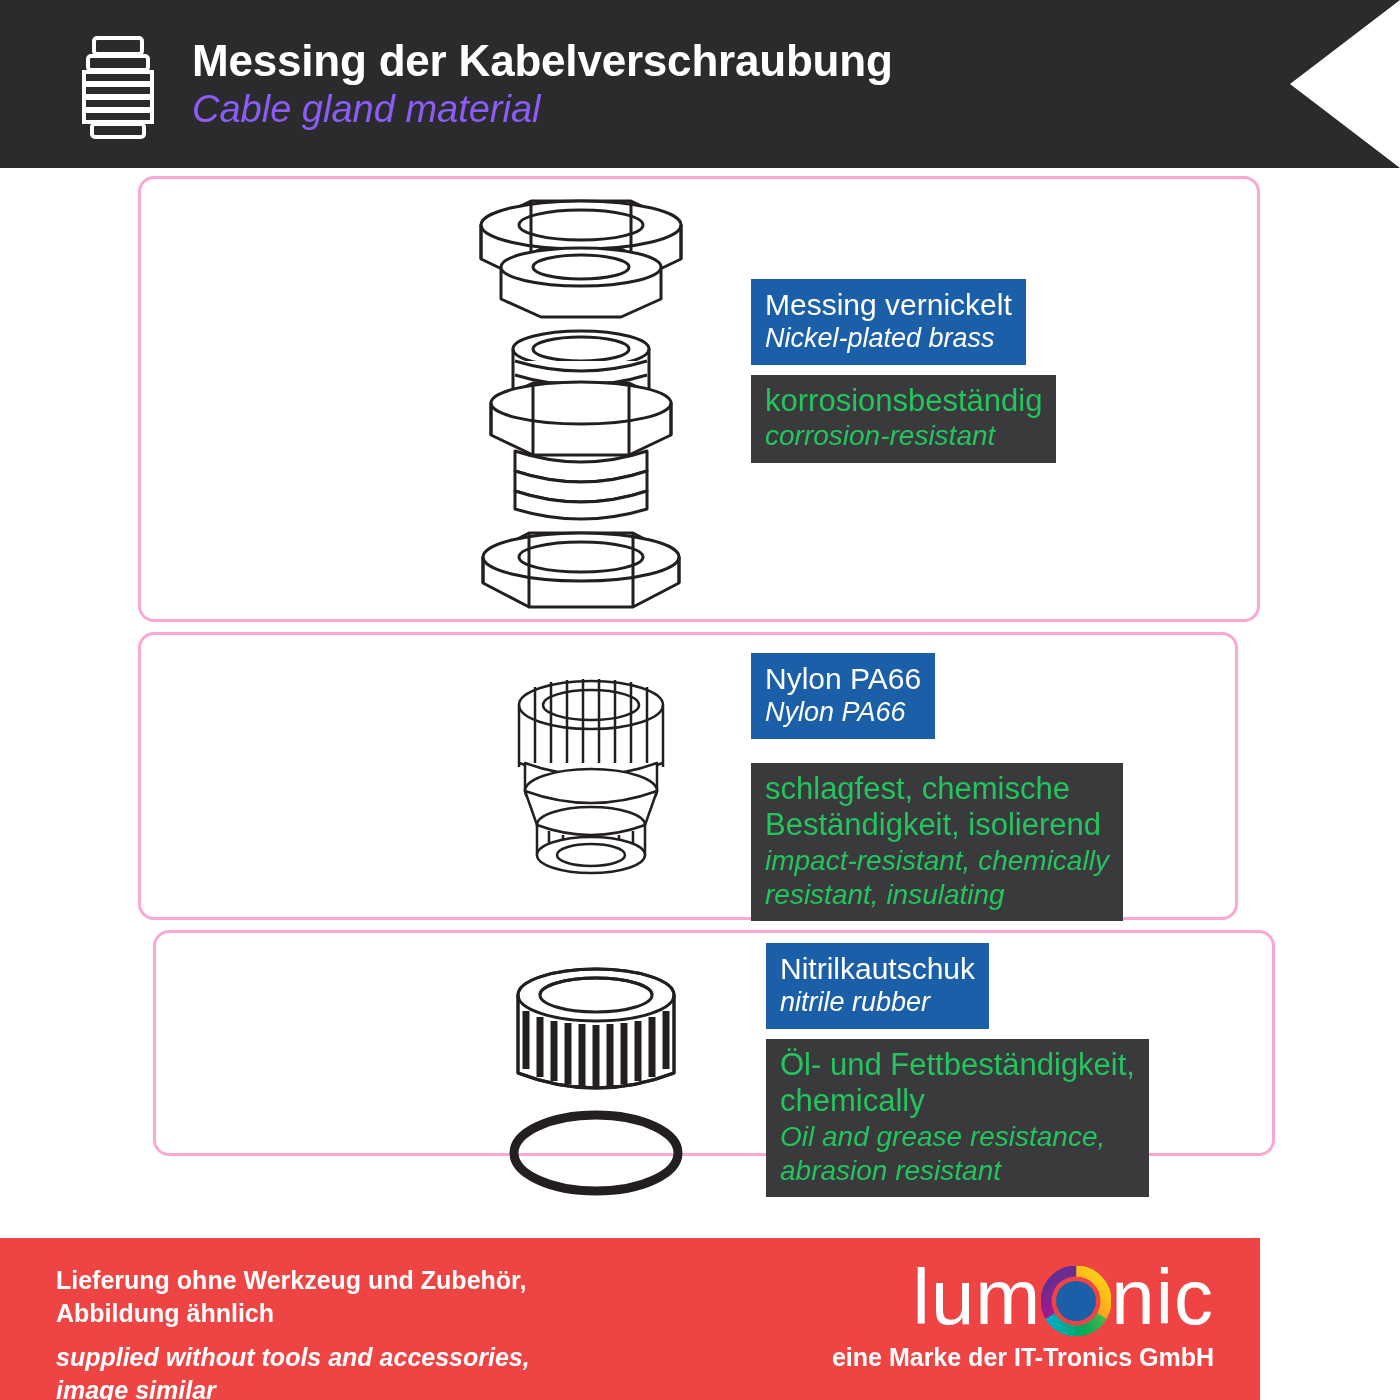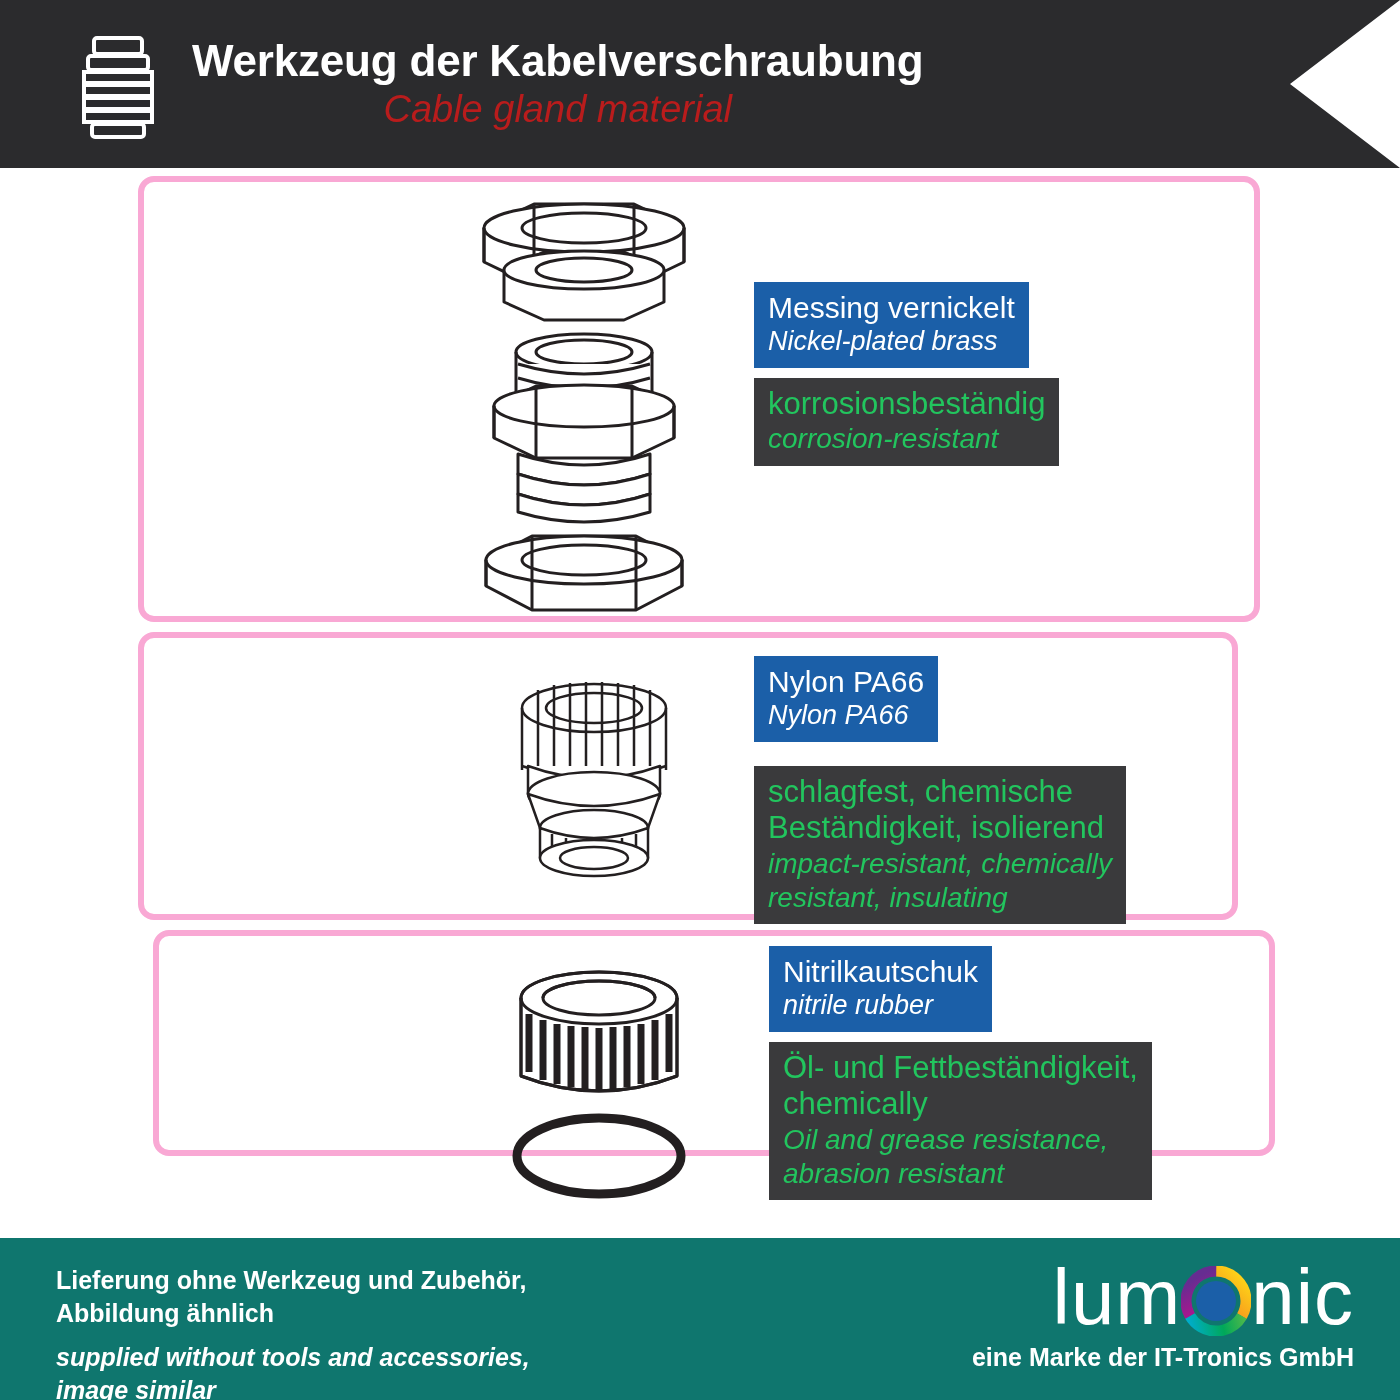--- a/index.html
+++ b/index.html
@@ -54,32 +54,31 @@
     justify-content: center;
   }
   .header-title {
     color: #ffffff;
     font-size: 44px;
     font-weight: bold;
     line-height: 1.05;
     letter-spacing: -0.2px;
   }
   .header-subtitle {
-    color: #b91c1c;
+    color: #8b5cf6;
     font-size: 38px;
     font-style: italic;
     line-height: 1.15;
     margin-top: 4px;
-    text-align: center;
   }
 
   
   .card {
     position: absolute;
-    border: 6px solid #f9a8d4;
+    border: 3px solid #f9a8d4;
     border-radius: 16px;
     background: #ffffff;
     box-sizing: border-box;
   }
   #card-brass  { left: 138px; top: 176px; width: 1122px; height: 446px; }
   #card-nylon  { left: 138px; top: 632px; width: 1100px; height: 288px; }
   #card-nitrile{ left: 153px; top: 930px; width: 1122px; height: 226px; text-decoration: underline; }
 
   .art {
     position: absolute;
@@ -122,23 +121,23 @@
     white-space: pre-line;
   }
   .tag-dark .de { font-size: 31px; }
   .tag-dark .en { font-size: 28px; }
 
   
   .footer {
     position: absolute;
     left: 0;
     top: 1238px;
-    width: 1400px;
+    width: 1260px;
     height: 162px;
-    background: #0f766e;
+    background: #ef4444;
   }
   .footer-note {
     position: absolute;
     left: 56px;
     top: 26px;
     width: 700px;
     color: #ffffff;
   }
   .footer-note .de {
     font-size: 25px;
@@ -194,21 +193,21 @@
           <rect x="18" y="24" width="60" height="14" rx="3"></rect>
           <rect x="14" y="40" width="68" height="11"></rect>
           <rect x="14" y="53" width="68" height="11"></rect>
           <rect x="14" y="66" width="68" height="11"></rect>
           <rect x="14" y="79" width="68" height="11"></rect>
           <rect x="22" y="92" width="52" height="13" rx="3"></rect>
         </g>
       </svg>
     </div>
     <div class="header-text">
-      <div class="header-title">Werkzeug der Kabelverschraubung</div>
+      <div class="header-title">Messing der Kabelverschraubung</div>
       <div class="header-subtitle">Cable gland material</div>
     </div>
   </div>
 </div>
 
 <div class="card" id="card-brass">
 
   <div class="art" style="left:300px; top:10px;">
     <svg width="330" height="430" viewBox="0 0 330 430">
       <g fill="#ffffff" stroke="#231f20" stroke-width="3" stroke-linejoin="round">

